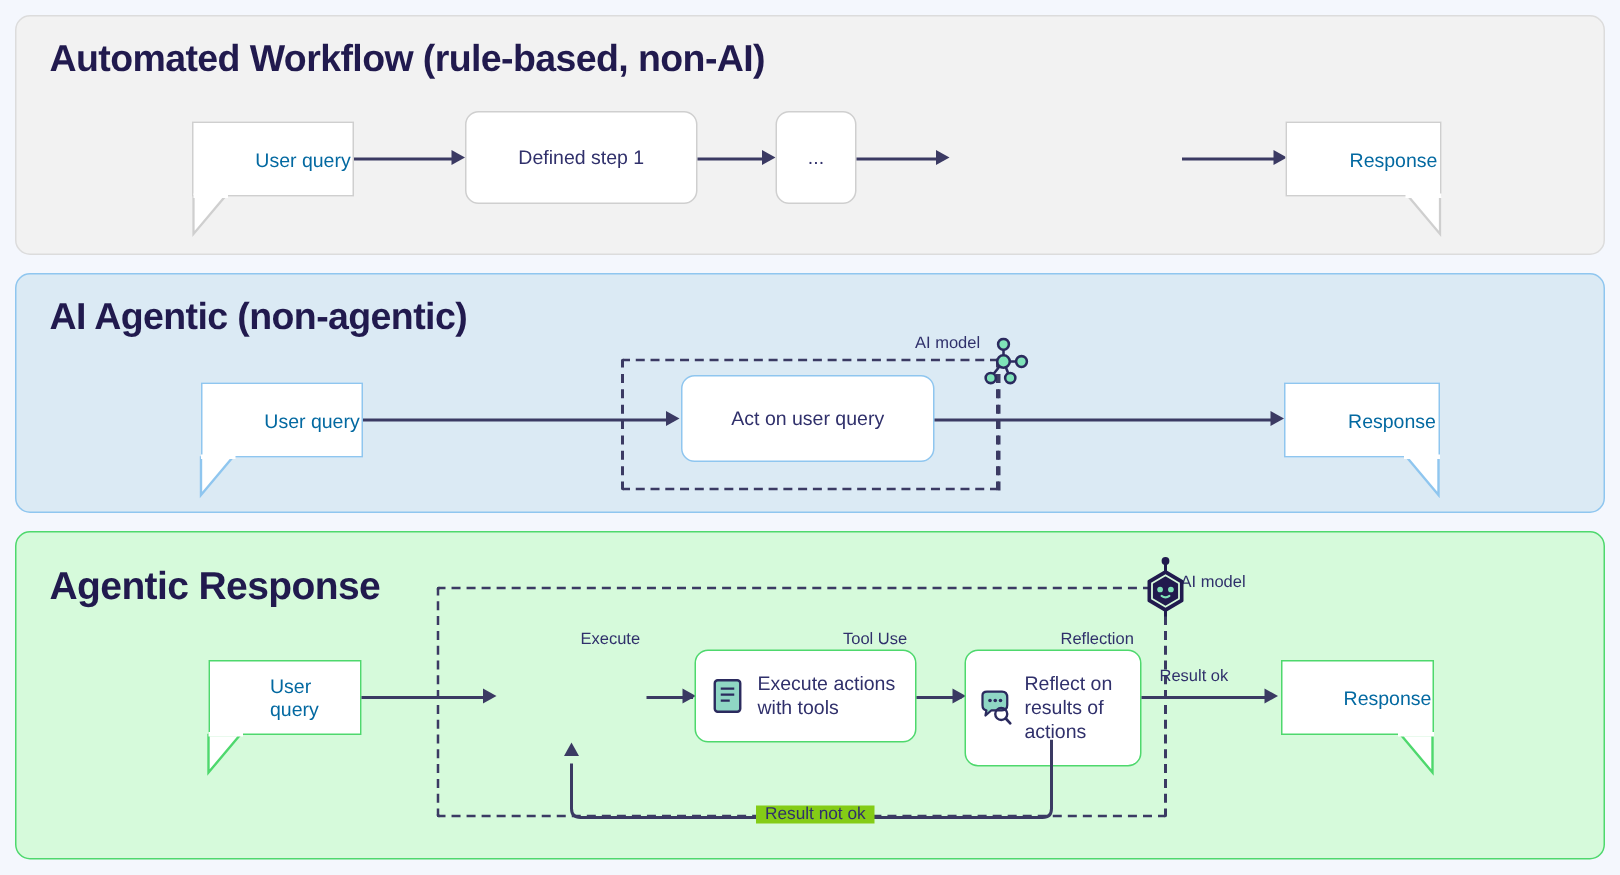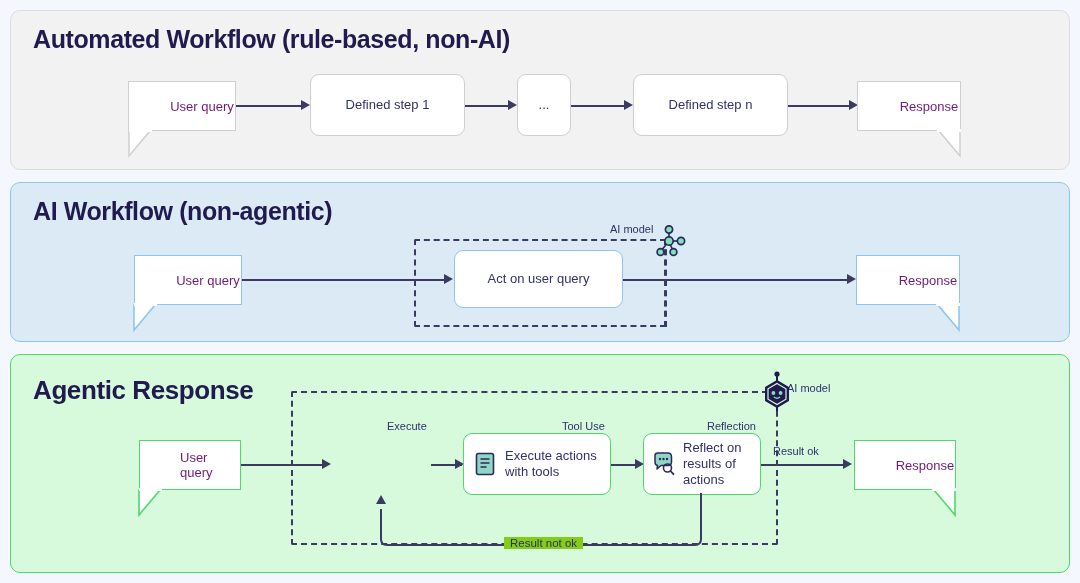--- a/index.html
+++ b/index.html
@@ -35,21 +35,21 @@
     text-align: center;
     font-size: 13px; color: #30306b; line-height: 1.25;
   }
   .grey-box { border: 1.5px solid #cfcfcf; }
   .blue-box { border: 1.6px solid #8fc6ef; }
   .green-box { border: 1.6px solid #4ed86d; }
 
   
   .bubble {
     display: flex; align-items: center; justify-content: center;
-    font-size: 13px; color: #701a75;
+    font-size: 13px; color: #0369a1;
     background: #fff;
     padding-left: 40px;
   }
 
   
   .bub-grey  { border: 1.5px solid #cfcfcf; }
   .bub-blue  { border: 1.6px solid #8fc6ef; }
   .bub-green { border: 1.6px solid #4ed86d; }
 
   
@@ -128,38 +128,35 @@
     <div class="conn" style="left:454px; top:94px; width:48px;"></div>
     <div class="arrowhead" style="left:497px; top:89px;"></div>
 
     <div class="node step-box grey-box" style="left:506px; top:63px; width:54px; height:62px;">
       <span>...</span>
     </div>
 
     <div class="conn" style="left:560px; top:94px; width:58px;"></div>
     <div class="arrowhead" style="left:613px; top:89px;"></div>
 
-    <div class="node step-box grey-box" style="left:622px; top:63px; width:155px; height:62px;">
-      <span>Defined step n</span>
-    </div>
 
     <div class="conn" style="left:777px; top:94px; width:66px;"></div>
     <div class="arrowhead" style="left:838px; top:89px;"></div>
 
     <div class="node bubble bub-grey" style="left:846px; top:70px; width:104px; height:50px;">
       <span>Response</span>
       <svg class="tail-svg" width="34" height="28" style="left:70px; top:48px;">
         <path d="M32 1 L32 26 L11 1 Z" fill="#ffffff" stroke="#cfcfcf" stroke-width="1.5"></path>
         <path d="M9 0.5 L33 0.5" stroke="#ffffff" stroke-width="3"></path>
       </svg>
     </div>
   </div>
 
   <div class="panel panel-2">
-    <div class="panel-title">AI Workflow (non-agentic)</div>
+    <div class="panel-title">AI Agentic (non-agentic)</div>
 
     <div class="node bubble bub-blue" style="left:123px; top:72px; width:108px; height:50px;">
       <span>User query</span>
       <svg class="tail-svg" width="34" height="28" style="left:-1.6px; top:48px;">
         <path d="M1 1 L1 26 L22 1 Z" fill="#ffffff" stroke="#8fc6ef" stroke-width="1.6"></path>
         <path d="M1 0.5 L24 0.5" stroke="#ffffff" stroke-width="3"></path>
       </svg>
     </div>
 
     <div class="dashed-box" style="left:403px; top:56px; width:252px; height:88px;"></div>
@@ -246,21 +243,21 @@
           <line x1="6.5" y1="12" x2="15.5" y2="12" stroke="#2b2a5e" stroke-width="1.5"></line>
           <line x1="6.5" y1="16" x2="12.5" y2="16" stroke="#2b2a5e" stroke-width="1.5"></line>
         </svg>
         <span class="label">Execute actions with tools</span>
       </div>
     </div>
 
     <div class="conn" style="left:600px; top:109px; width:30px;"></div>
     <div class="arrowhead" style="left:624px; top:104px;"></div>
 
-    <div class="node step-box green-box" style="left:632px; top:78px; width:118px; height:62px;justify-content:flex-end;">
+    <div class="node step-box green-box" style="left:632px; top:78px; width:118px; height:78px;justify-content:flex-end;">
       <div class="box-inner" style="gap:7px; padding:0 8px;">
         <svg class="icon" width="24" height="26" viewBox="0 0 24 26">
           <path d="M3 4.5 Q3 2 6 2 L16 2 Q19.5 2 19.5 6 L19.5 11 Q19.5 14.5 16 14.5 L9 14.5 L5 18 L5.6 14.5 Q3 14.2 3 11 Z" fill="#8fd6c4" stroke="#2b2a5e" stroke-width="1.5" stroke-linejoin="round"></path>
           <circle cx="8" cy="8" r="1.2" fill="#2b2a5e"></circle>
           <circle cx="11.5" cy="8" r="1.2" fill="#2b2a5e"></circle>
           <circle cx="15" cy="8" r="1.2" fill="#2b2a5e"></circle>
           <circle cx="15.5" cy="17" r="4" fill="none" stroke="#2b2a5e" stroke-width="1.6"></circle>
           <line x1="18.5" y1="20" x2="21.5" y2="23.2" stroke="#2b2a5e" stroke-width="1.8" stroke-linecap="round"></line>
         </svg>
         <span class="label">Reflect on results of actions</span>

